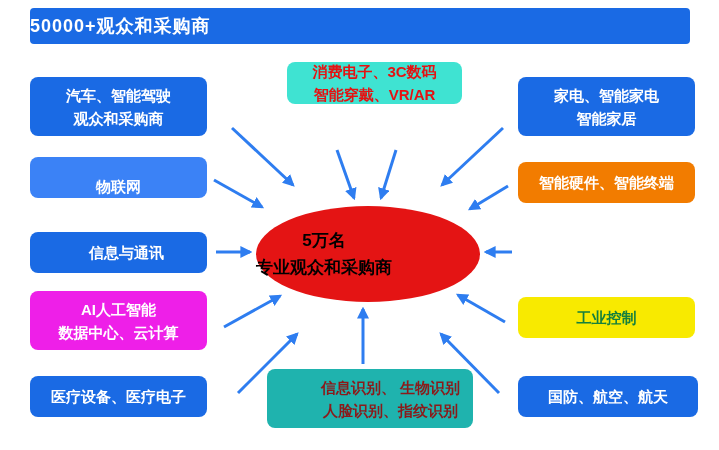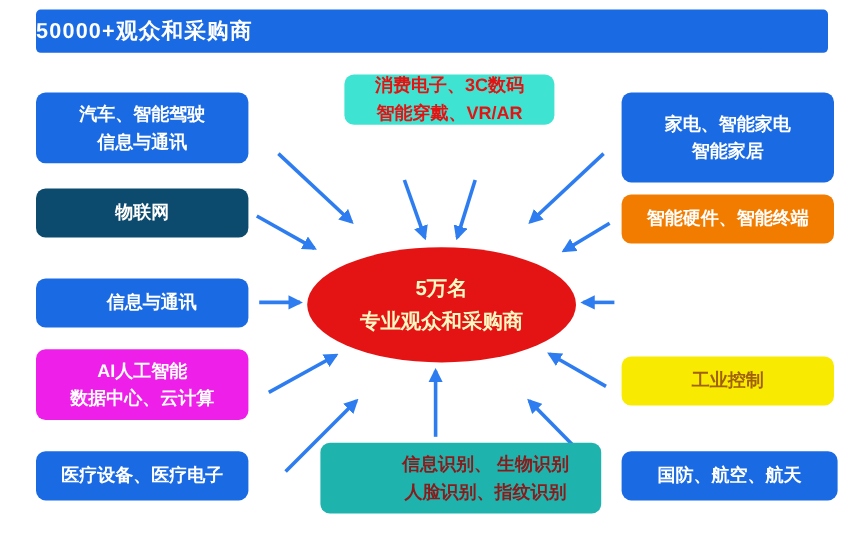--- a/index.html
+++ b/index.html
@@ -16,46 +16,46 @@
   }
 
   .box {
     position:absolute; display:flex; align-items:center; justify-content:center;
     text-align:center; border-radius:8px;
     color:#ffffff; font-size:15px; font-weight:bold; line-height:23px;
   }
   .box .lbl { white-space:pre-line; }
 
   .blue    { background:#1a6ae4; }
-  .green   { background:#0c4a6e; }
+  .green   { background:#3b82f6;align-items:flex-end; }
   .magenta { background:#ee1fe8; }
   .cyan    { background:#3fe3d2; color:#e51212; }
   .orange  { background:#f27c00; }
-  .yellow  { background:#f8ea00; color:#a16207; }
+  .yellow  { background:#f8ea00; color:#15803d; }
   .teal    { background:#1fb3ae; color:#8b1a1a; }
 
   
   .p-l0 { left:30px;  top:77px;  width:177px; height:59px; }
   .p-l1 { left:30px;  top:157px; width:177px; height:41px; }
   .p-l2 { left:30px;  top:232px; width:177px; height:41px;padding-left:16px; }
   .p-l3 { left:30px;  top:291px; width:177px; height:59px; }
   .p-l4 { left:30px;  top:376px; width:177px; height:41px; }
   .p-t  { left:287px; top:62px;  width:175px; height:42px;text-align:center; }
-  .p-r0 { left:518px; top:77px;  width:177px; height:75px; }
+  .p-r0 { left:518px; top:77px;  width:177px; height:59px; }
   .p-r1 { left:518px; top:162px; width:177px; height:41px;text-align:right; }
   .p-r2 { left:518px; top:235px; width:177px; height:41px; }
   .p-r3 { left:518px; top:297px; width:177px; height:41px; }
   .p-r4 { left:518px; top:376px; width:180px; height:41px; }
-  .p-b  { left:267px; top:369px; width:234px; height:59px;padding-left:41px; }
+  .p-b  { left:267px; top:369px; width:206px; height:59px;padding-left:41px; }
 
   .ellipse {
     position:absolute; left:256px; top:206px; width:224px; height:96px;
     background:#e41414; border-radius:50%;
-    display:flex; align-items:center; justify-content:center;
-    color:#fef9c3; font-weight:bold; font-size:17px; text-align:center; line-height:27px;
+    display:flex; align-items:center; 
+    color:#000000; font-weight:bold; font-size:17px; text-align:center; line-height:27px;
   }
   .ellipse .lbl { white-space:pre-line; }
 
   .arrows { position:absolute; left:0; top:0; pointer-events:none; }
   .arrows line { stroke:#2e7df0; stroke-width:3; }
 </style>
 </head>
 <body>
 
 <div class="canvas">
@@ -80,21 +80,21 @@
     <line x1="503" y1="128" x2="442" y2="185" marker-end="url(#arrowhead)"></line>
     <line x1="508" y1="186" x2="470" y2="209" marker-end="url(#arrowhead)"></line>
     <line x1="512" y1="252" x2="486" y2="252" marker-end="url(#arrowhead)"></line>
     <line x1="505" y1="322" x2="458" y2="295" marker-end="url(#arrowhead)"></line>
     <line x1="499" y1="393" x2="441" y2="334" marker-end="url(#arrowhead)"></line>
     <line x1="363" y1="364" x2="363" y2="309" marker-end="url(#arrowhead)"></line>
   </svg>
 
   <div class="box blue p-l0">
     <span class="lbl">汽车、智能驾驶
-信息与通讯</span>
+观众和采购商</span>
   </div>
   <div class="box green p-l1">
     <span class="lbl">物联网</span>
   </div>
   <div class="box blue p-l2">
     <span class="lbl">信息与通讯</span>
   </div>
   <div class="box blue p-l4">
     <span class="lbl">医疗设备、医疗电子</span>
   </div>

